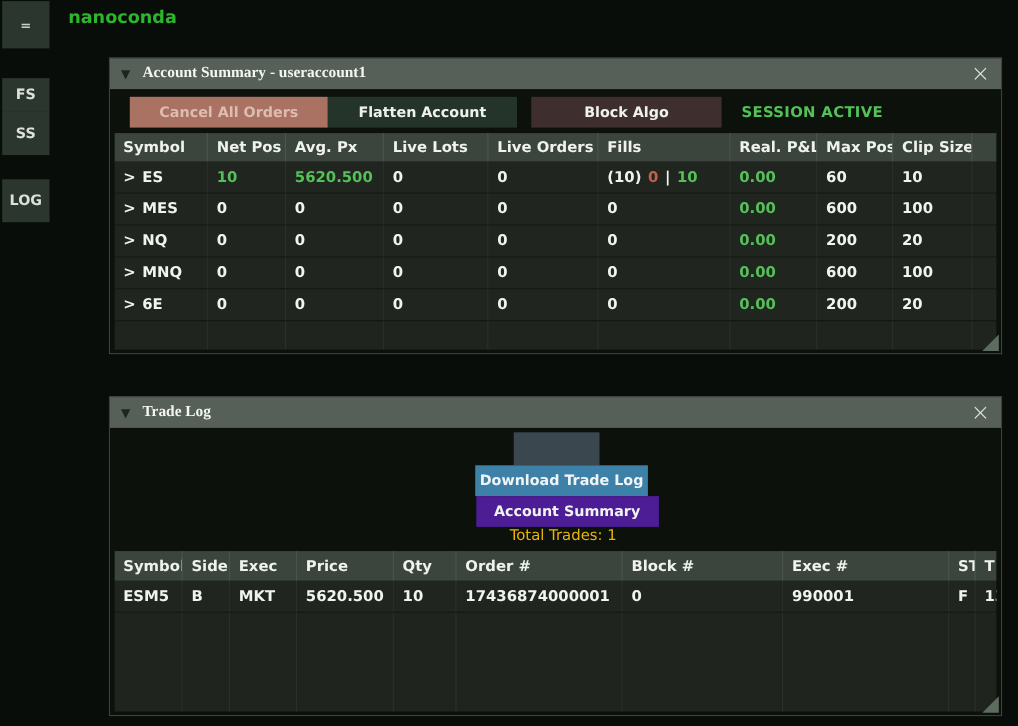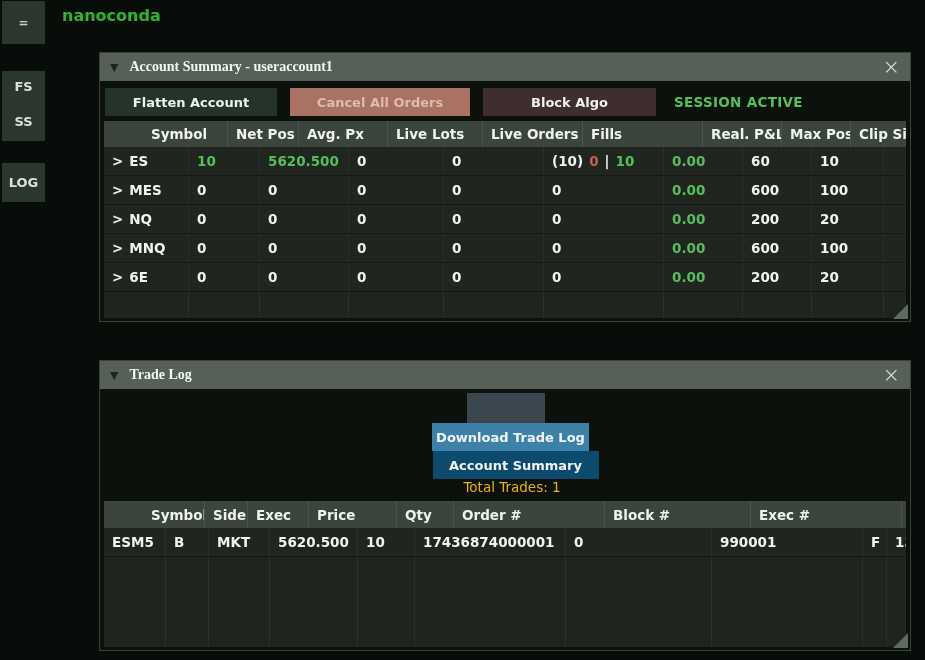--- a/index.html
+++ b/index.html
@@ -52,25 +52,25 @@
   }
   #btn-flatten { width:172px; background:#24342b; color:#eef1ee; }
   #btn-cancel  { width:180px; background:#a97263; color:#ddbcb1; margin-left:13px; }
   #btn-block   { width:173px; background:#3e2f2e; color:#f0f2f0; margin-left:13px; }
   .session-label {
     margin-left:18px; color:#53c158; font-weight:700;
     font-size:13.5px; letter-spacing:.3px;
   }
   #tl-empty-box { width:78px; height:30px; background:#3a474e; flex:none; }
   #btn-download { width:157px; background:#3d81a9; color:#f0f4f6; margin-left:10px; }
-  #btn-acct-sum { width:166px; background:#0c4a6e; color:#f0f4f0; margin-left:20px; }
+  #btn-acct-sum { width:166px; background:#4c1d95; color:#f0f4f0; margin-left:20px; }
   .total-trades { margin-left:13px; font-size:13.5px; font-weight:400; color:#eab308; }
   
   .table { display:flex; flex-direction:column; margin:0 4px 3px 4px; flex:1; min-height:0; overflow:hidden; }
-  .thead { display:grid; background:#3b453e; height:26px; flex:none;padding-left:39px; }
+  .thead { display:grid; background:#3b453e; height:26px; flex:none; }
   #tl-thead { height:27px; }
   .thead .cell {
     display:flex; align-items:center; padding:0 8px;
     font-size:13.5px; font-weight:600; color:#eff2ee;
     border-right:1px solid #4b554d; overflow:hidden; white-space:nowrap;
   }
   .thead .cell:last-child { border-right:none; }
   .row {
     display:grid; height:29px; flex:none;
     background:#20261f; border-bottom:1px solid #141913;
@@ -112,22 +112,22 @@
 </div>
 <div class="brand">nanoconda</div>
 
 <div class="panel" id="account-summary-panel">
   <div class="titlebar">
     <span class="collapse-icon">▼</span>
     <span class="panel-title">Account Summary - useraccount1</span>
     <span class="close-icon">×</span>
   </div>
   <div class="btnrow" id="as-btnrow">
+    <div class="btn" id="btn-cancel">Cancel All Orders</div>
     <div class="btn" id="btn-flatten">Flatten Account</div>
-    <div class="btn" id="btn-cancel">Cancel All Orders</div>
     <div class="btn" id="btn-block">Block Algo</div>
     <span class="session-label">SESSION ACTIVE</span>
   </div>
   <div class="table">
     <div class="thead as-grid" id="as-thead">
         <div class="cell">Symbol</div>
         <div class="cell">Net Pos</div>
         <div class="cell">Avg. Px</div>
         <div class="cell">Live Lots</div>
         <div class="cell">Live Orders</div>

